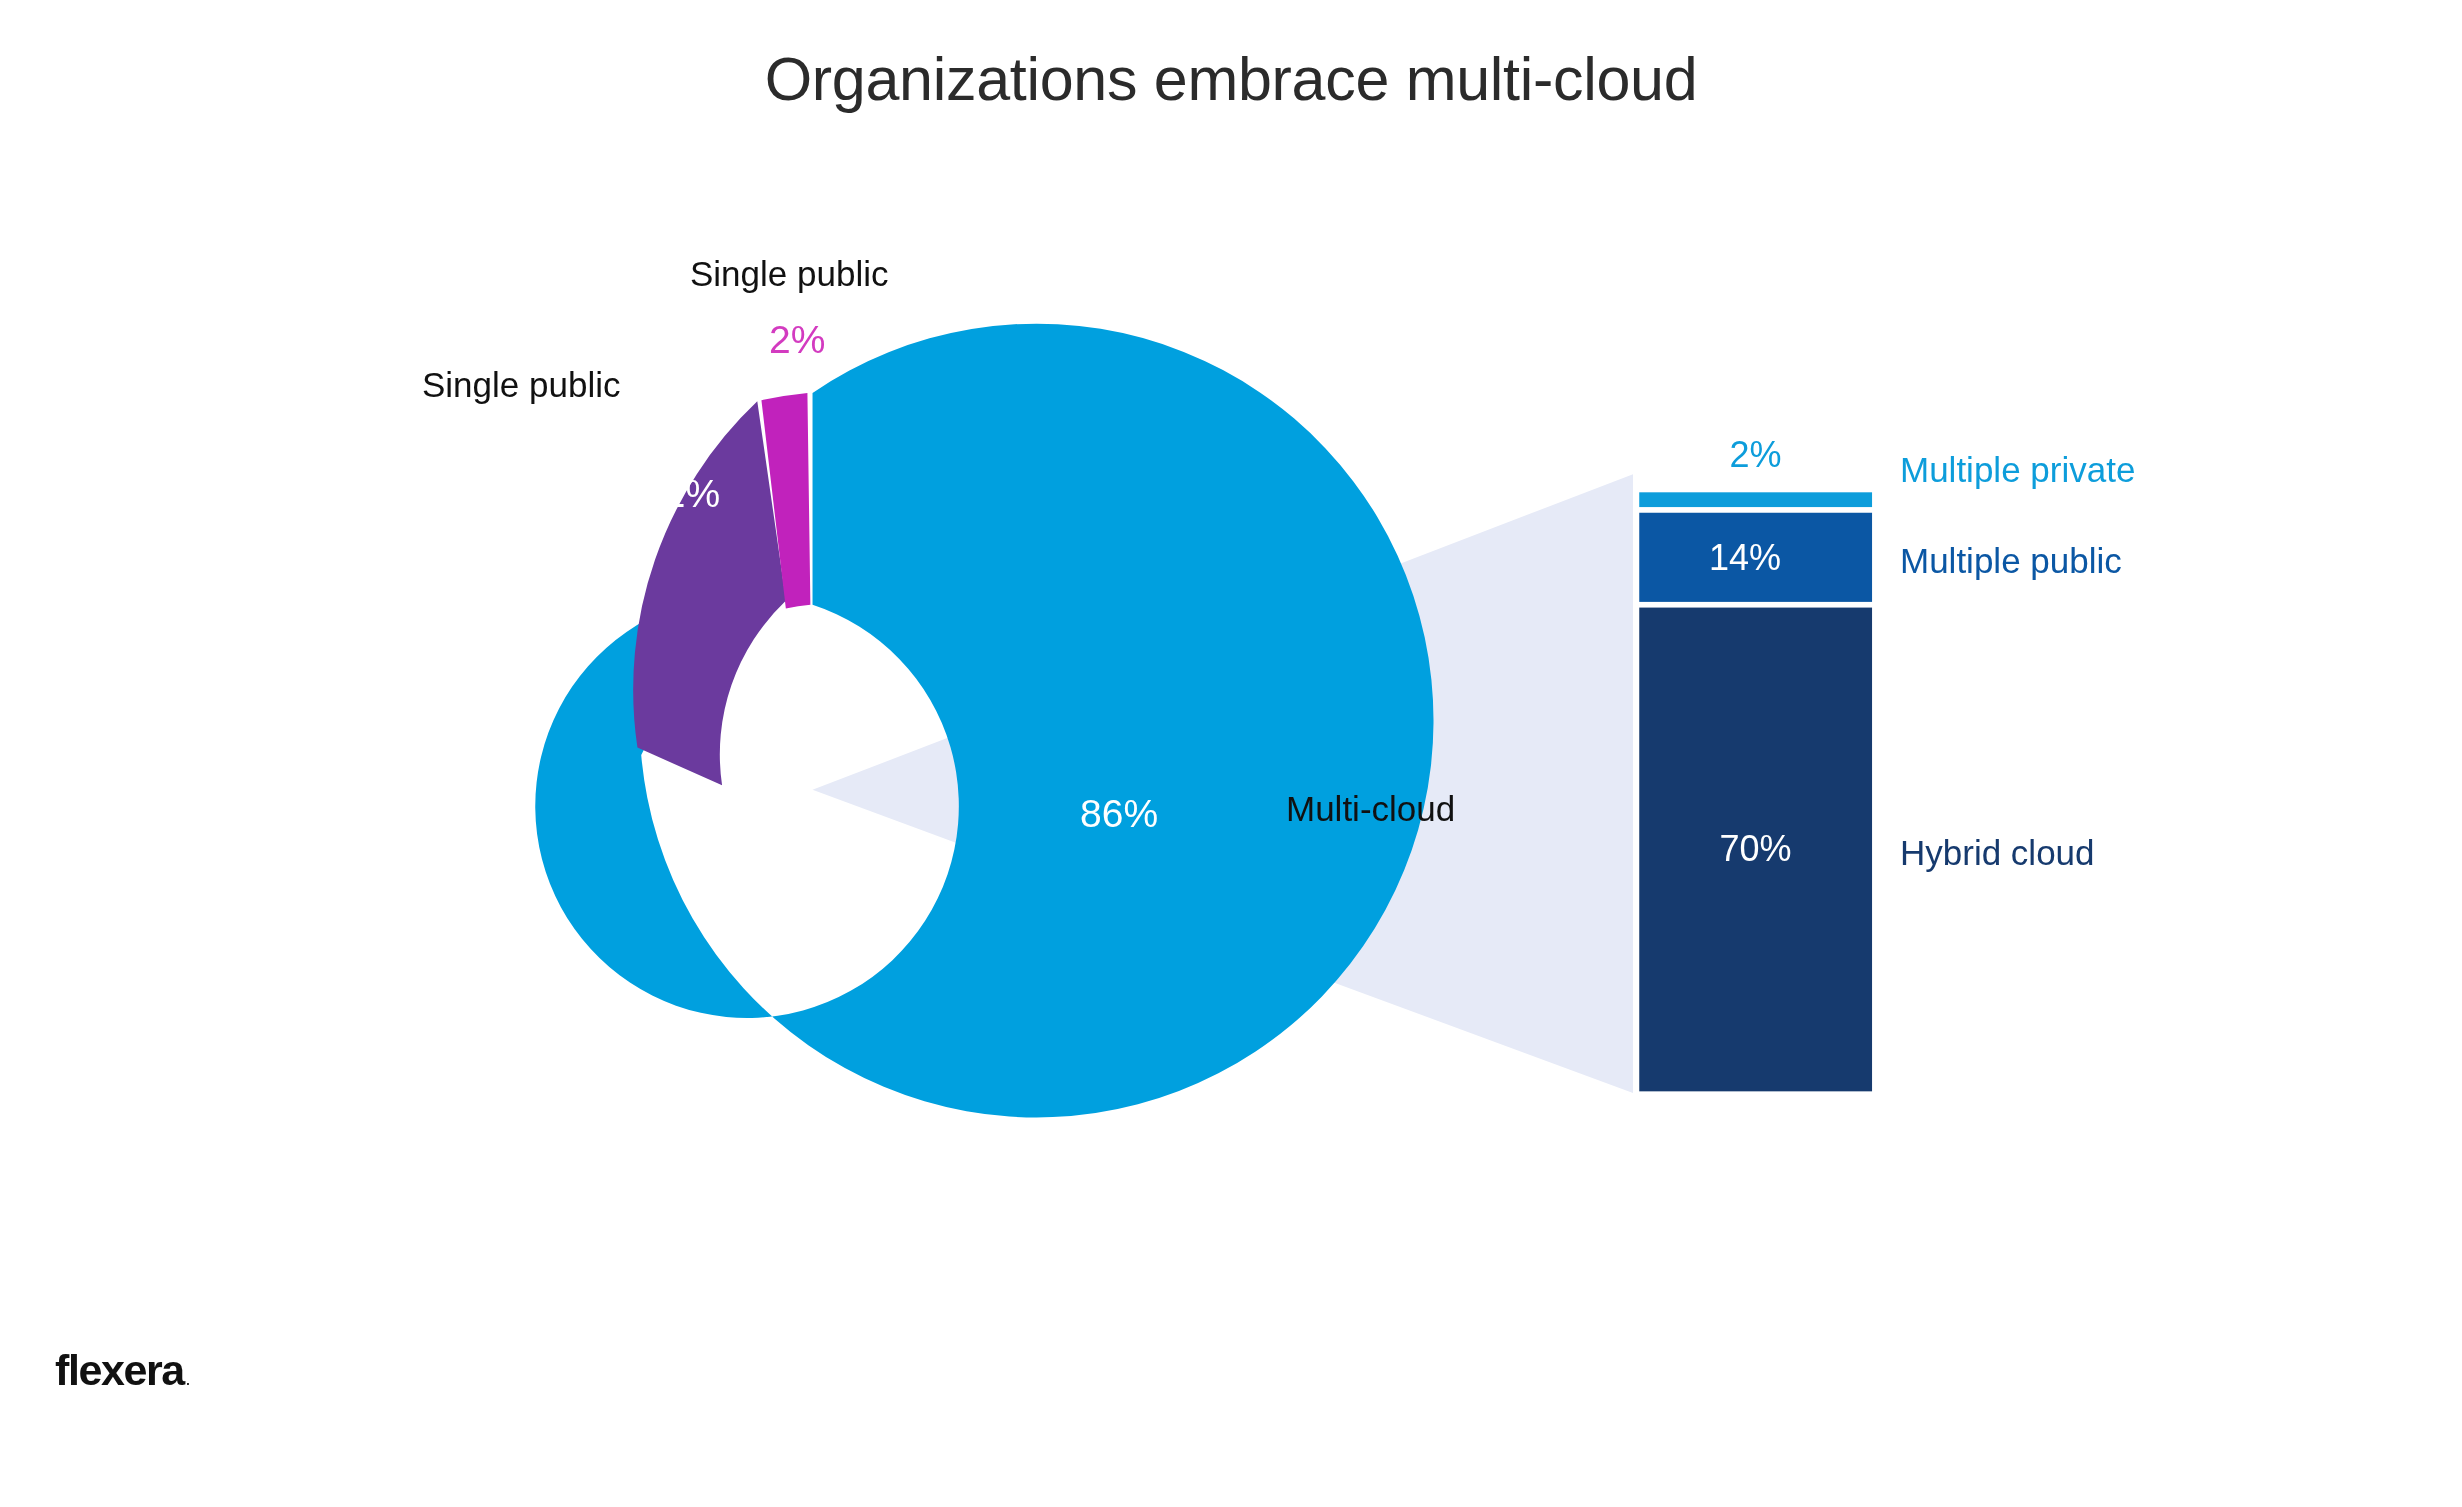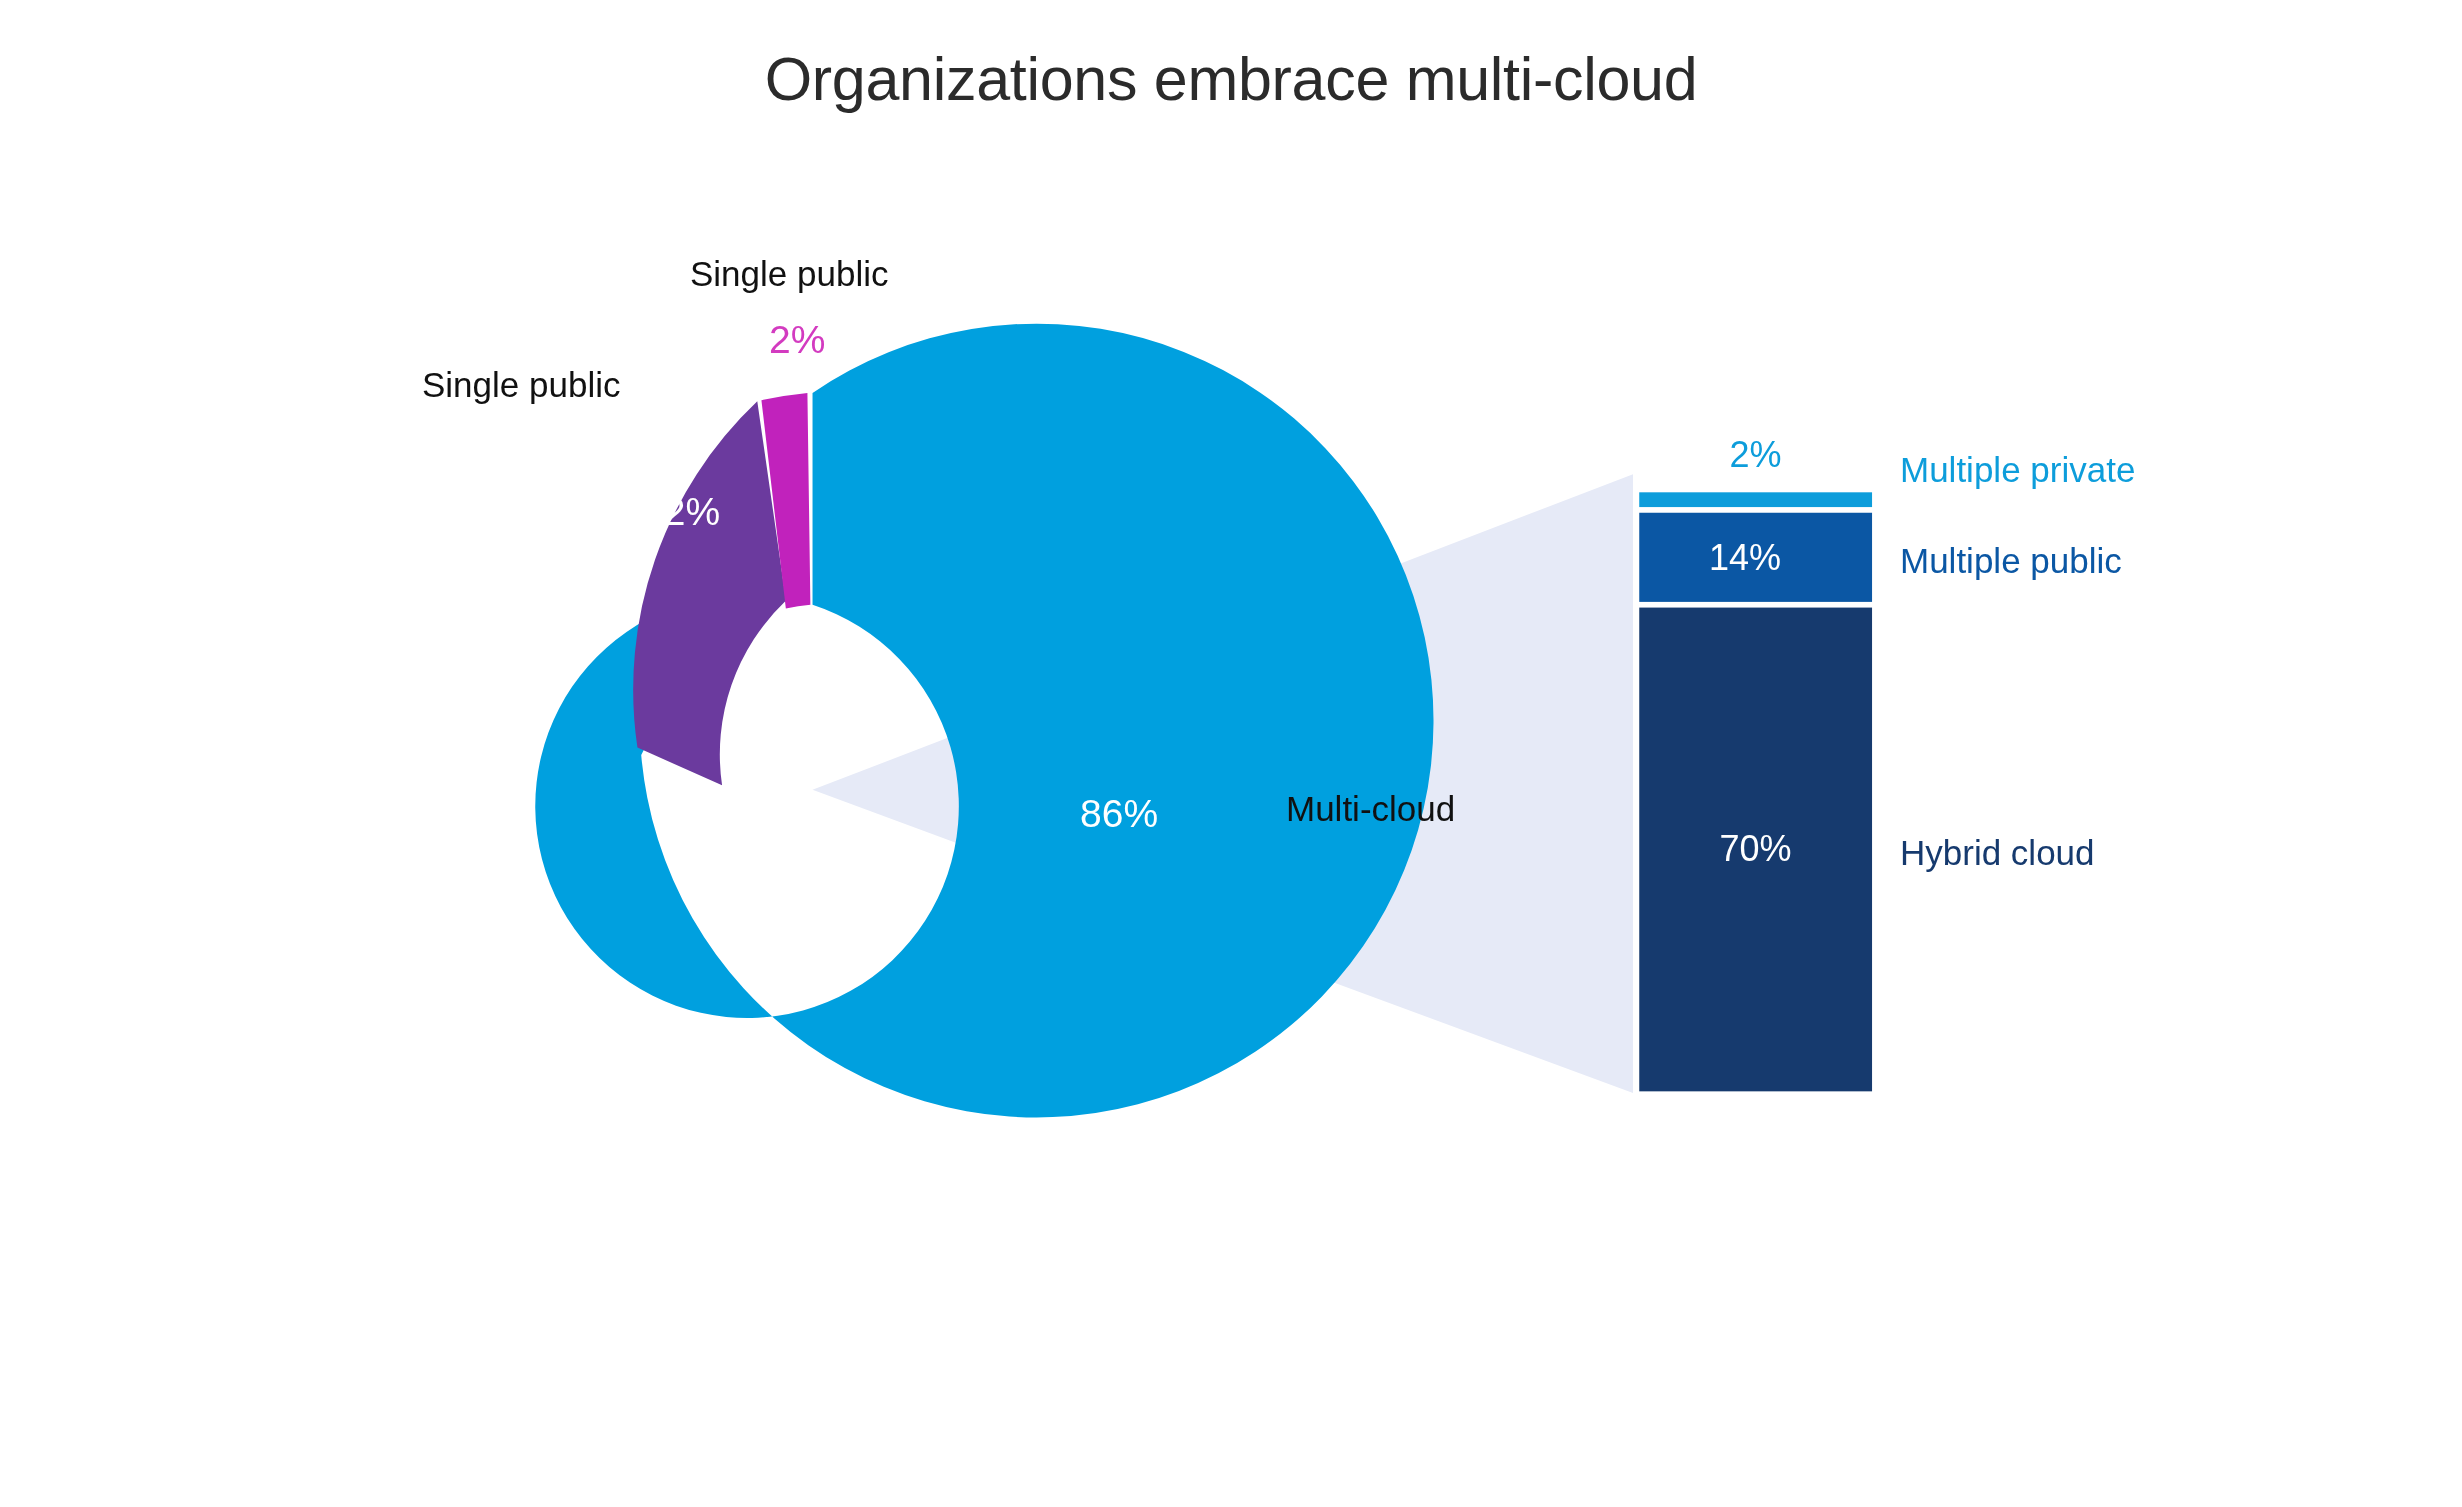--- a/index.html
+++ b/index.html
@@ -158,35 +158,36 @@
     <rect x="2887" y="1070" width="410" height="852" fill="#163A6E"></rect>
 
   </svg>
 
   <div class="txt cat-label" style="left:690px; top:254px;">Single public</div>
 
   <div class="txt slice-value-outer" style="left:769px; top:318px; color:#D33BC0;">2%</div>
 
   <div class="txt cat-label" style="left:422px; top:365px;">Single public</div>
 
-  <div class="txt slice-value" style="left:642px; top:490px;">12%</div>
+  <div class="txt slice-value" style="left:642px; top:472px;">12%</div>
 
   <div class="txt slice-value" style="left:1080px; top:792px;">86%</div>
 
   <div class="txt band-label" style="left:1286px; top:789px;">Multi-cloud</div>
 
   <div class="txt bar-value-outer" style="left:1639px; top:434px; width:233px; color:#0D9DDB;">2%</div>
 
   <div class="txt bar-value" style="left:1639px; top:537px; width:212px;">14%</div>
 
   <div class="txt bar-value" style="left:1639px; top:828px; width:233px;">70%</div>
 
   <div class="txt bar-legend" style="left:1900px; top:450px; color:#0D9DDB;">Multiple private</div>
 
   <div class="txt bar-legend" style="left:1900px; top:541px; color:#0B57A4;">Multiple public</div>
 
   <div class="txt bar-legend" style="left:1900px; top:833px; color:#163A6E;">Hybrid cloud</div>
 
   <div class="footer">
+    <div class="brand"><span>flexera</span><span class="tm">.</span></div>
   </div>
 
 </div>
 
 
 </body></html>

